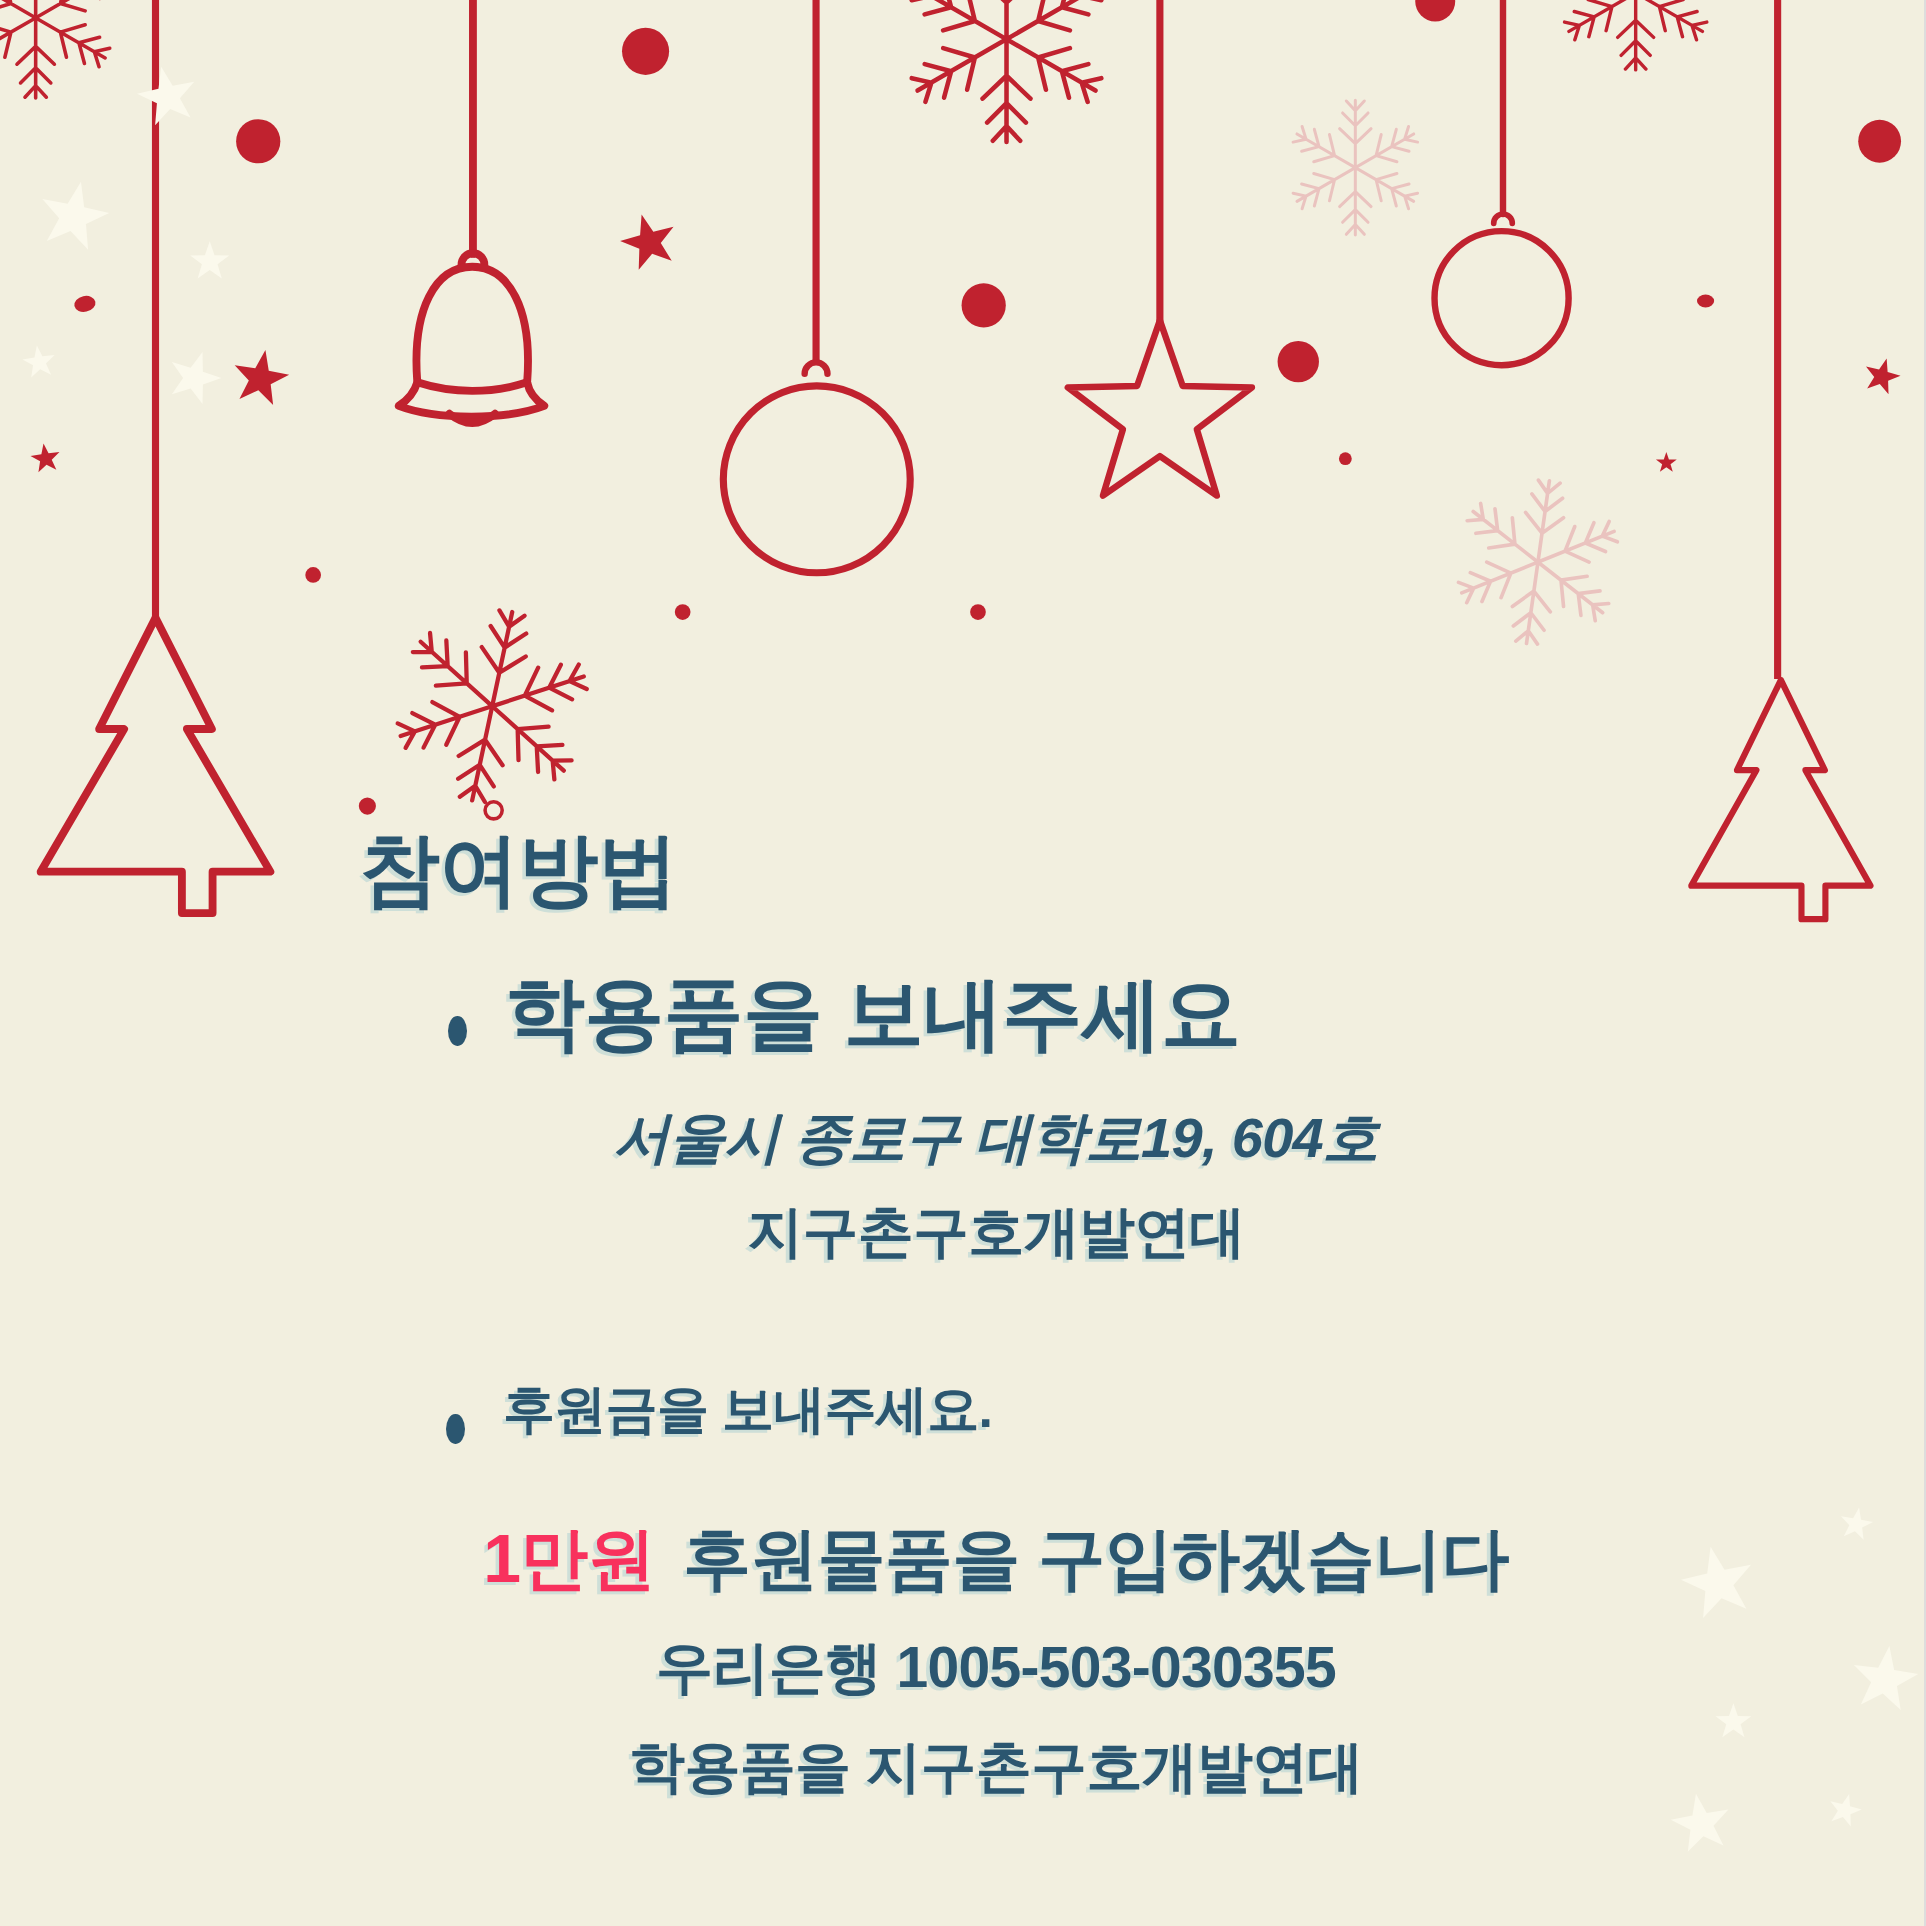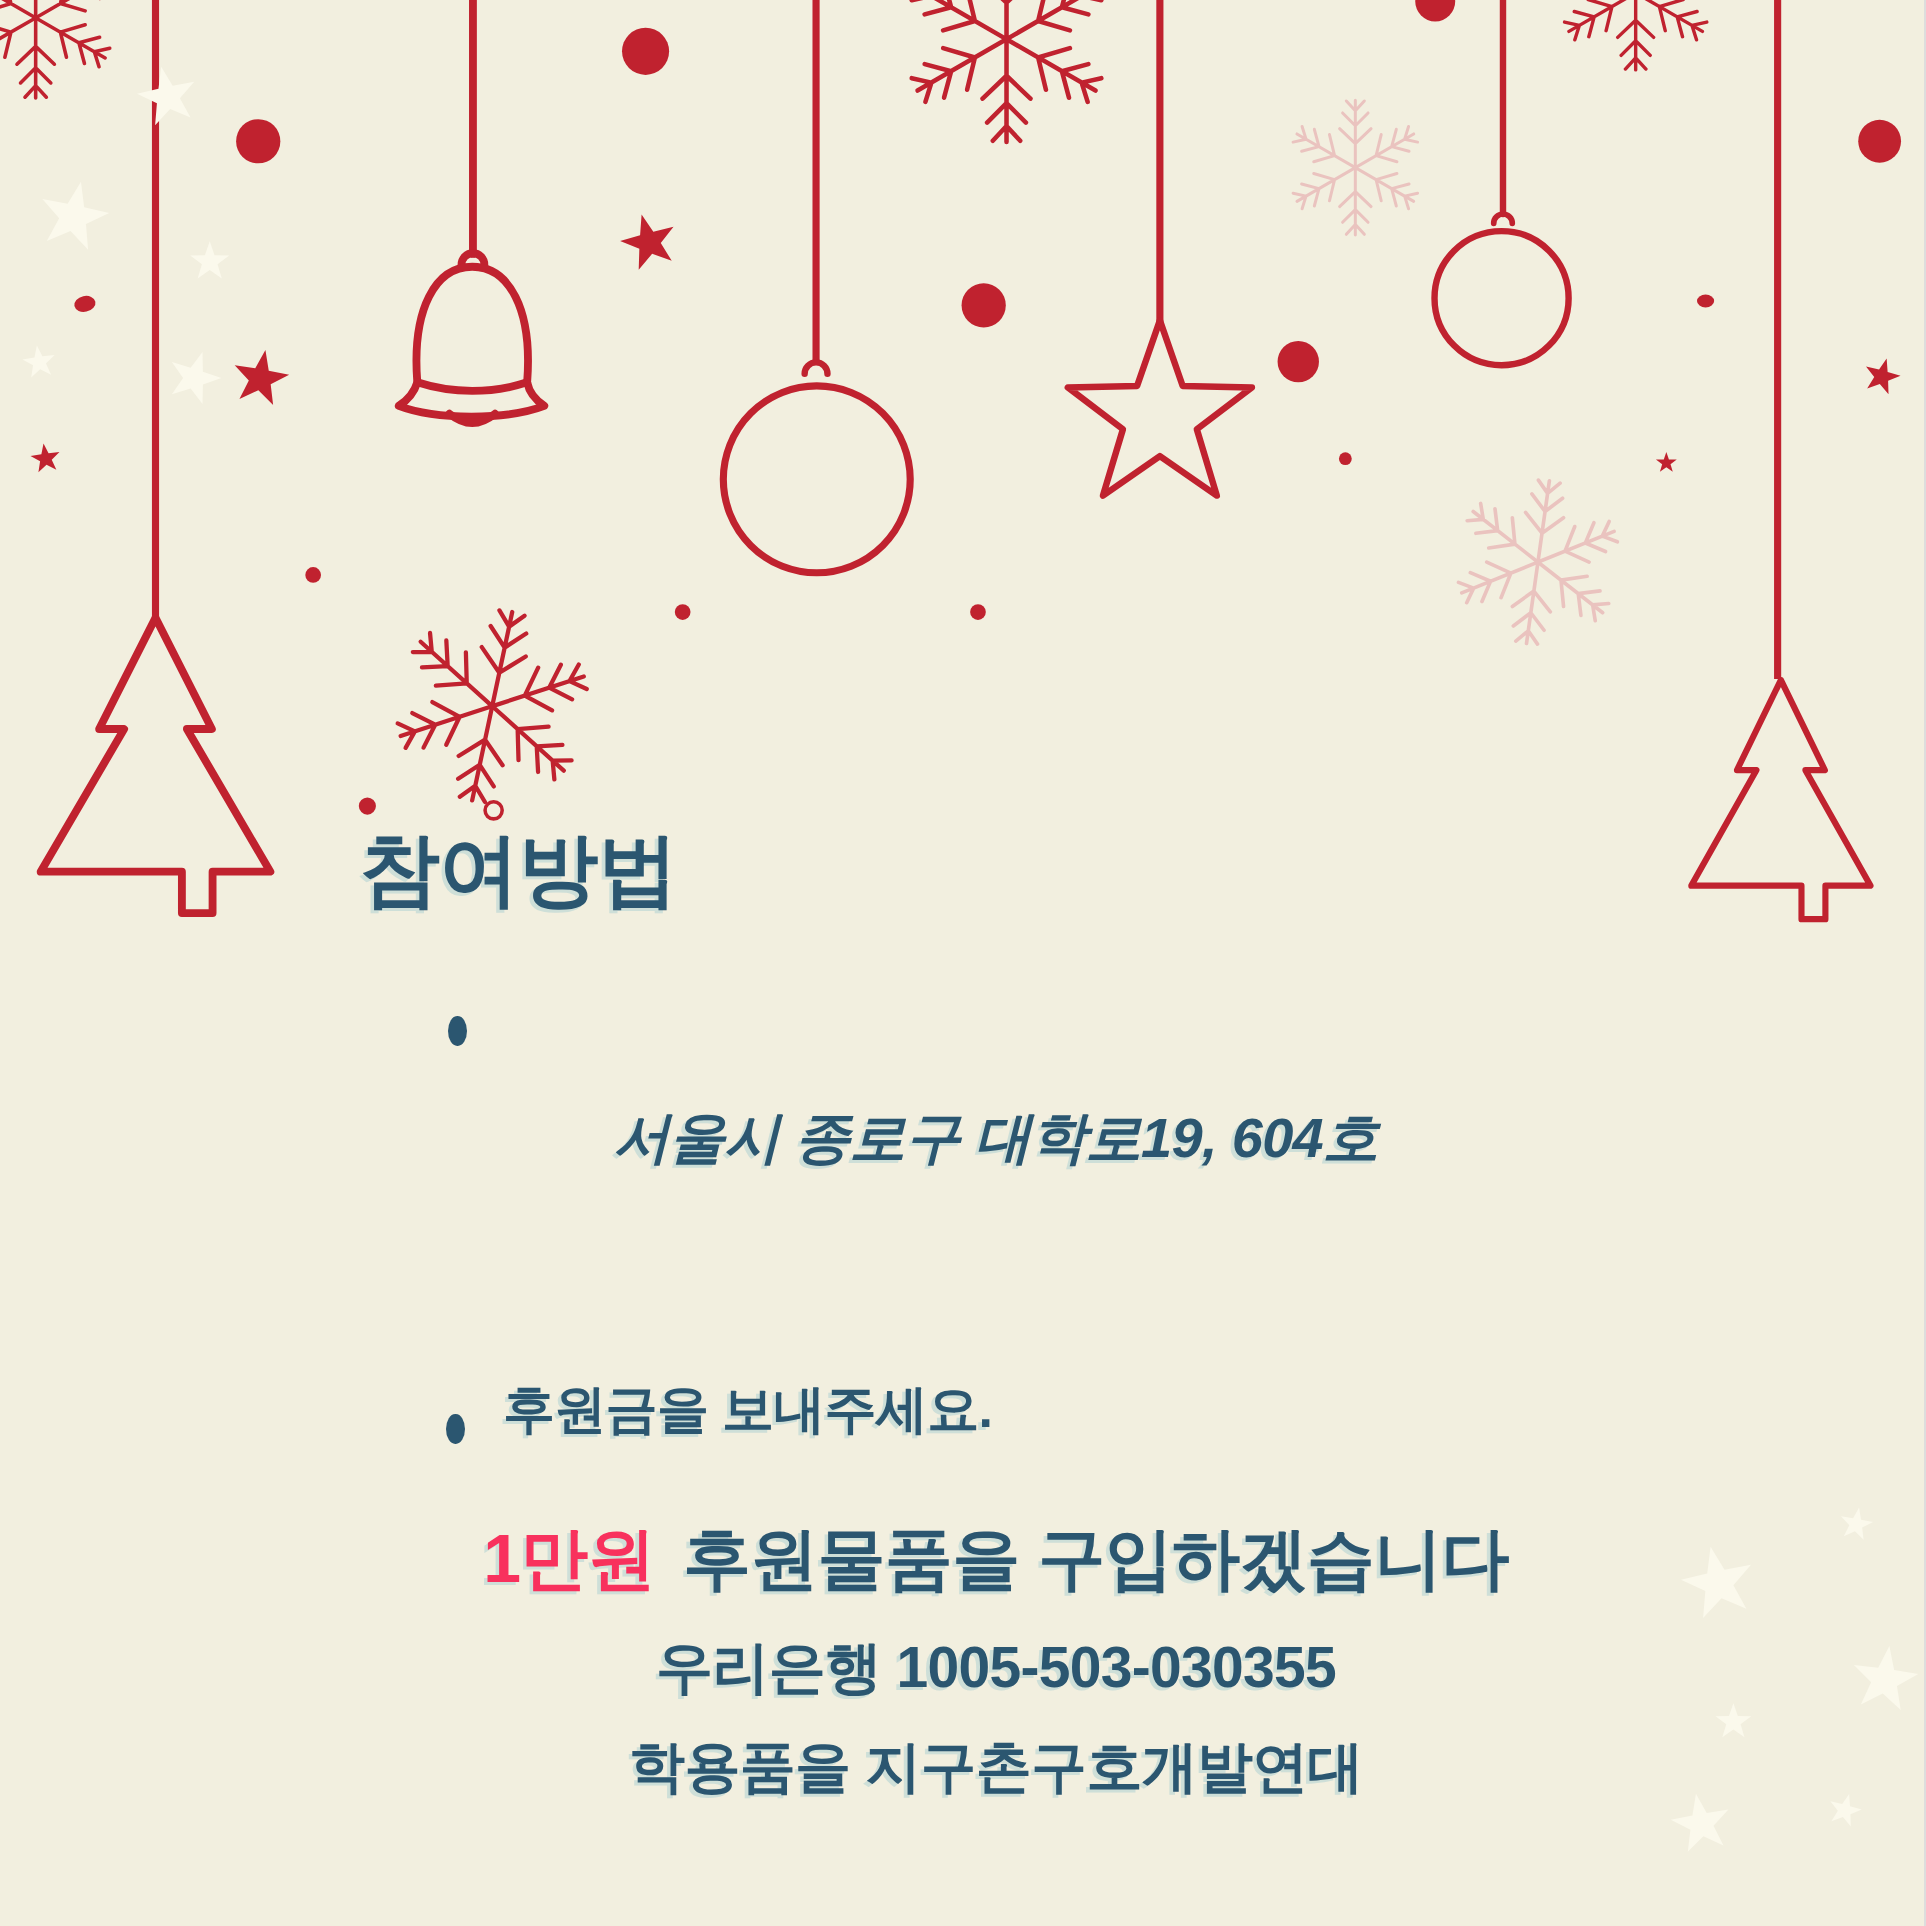--- a/index.html
+++ b/index.html
@@ -145,22 +145,24 @@
       <use href="#star5" class="fill-white" transform="translate(2642 2355) scale(1.0) rotate(8)"></use>
       <use href="#star5" class="fill-white" transform="translate(2430 2414) scale(0.55)"></use>
       <use href="#star5" class="fill-white" transform="translate(2385 2557) scale(0.9) rotate(-10)"></use>
       <use href="#star5" class="fill-white" transform="translate(2586 2538) scale(0.5) rotate(15)"></use>
     </g>
   </svg>
 
   <div class="txt title">참여방법</div>
 
   <span class="bullet-dot bullet-dot-1"></span>
+  <div class="txt bullet-text-1">학용품을 보내주세요</div>
 
   <div class="txt centered addr1">서울시 종로구 대학로19, 604호</div>
+  <div class="txt centered addr2">지구촌구호개발연대</div>
 
   <span class="bullet-dot bullet-dot-2"></span>
   <div class="txt bullet-text-2">후원금을 보내주세요.</div>
 
   <div class="txt centered money">
     <span class="amt">1만원</span><span class="rest">후원물품을 구입하겠습니다</span>
   </div>
 
   <div class="txt centered bank">우리은행 1005-503-030355</div>
   <div class="txt centered corp">학용품을 지구촌구호개발연대</div>

